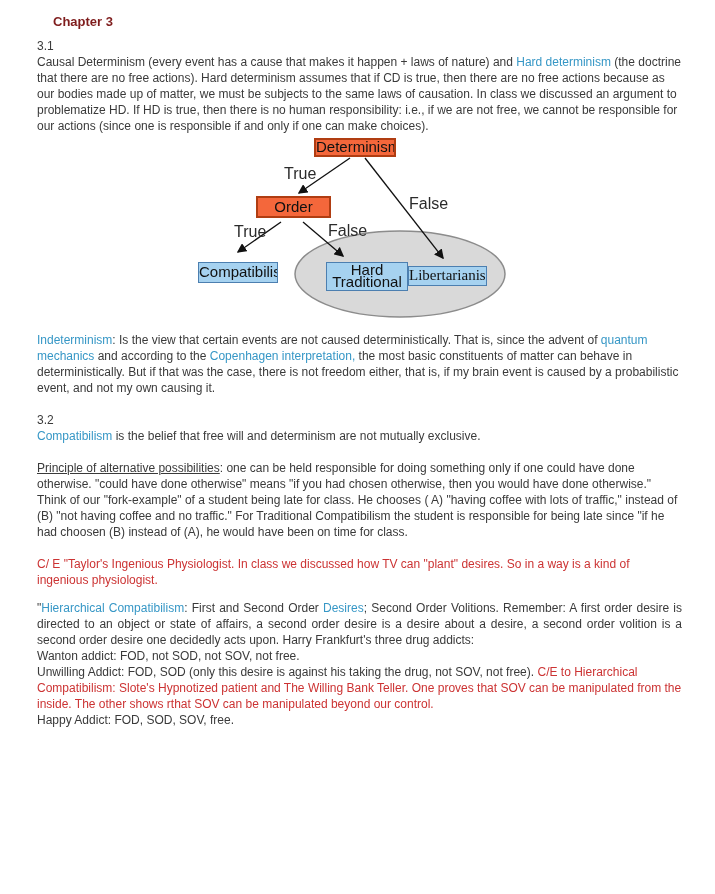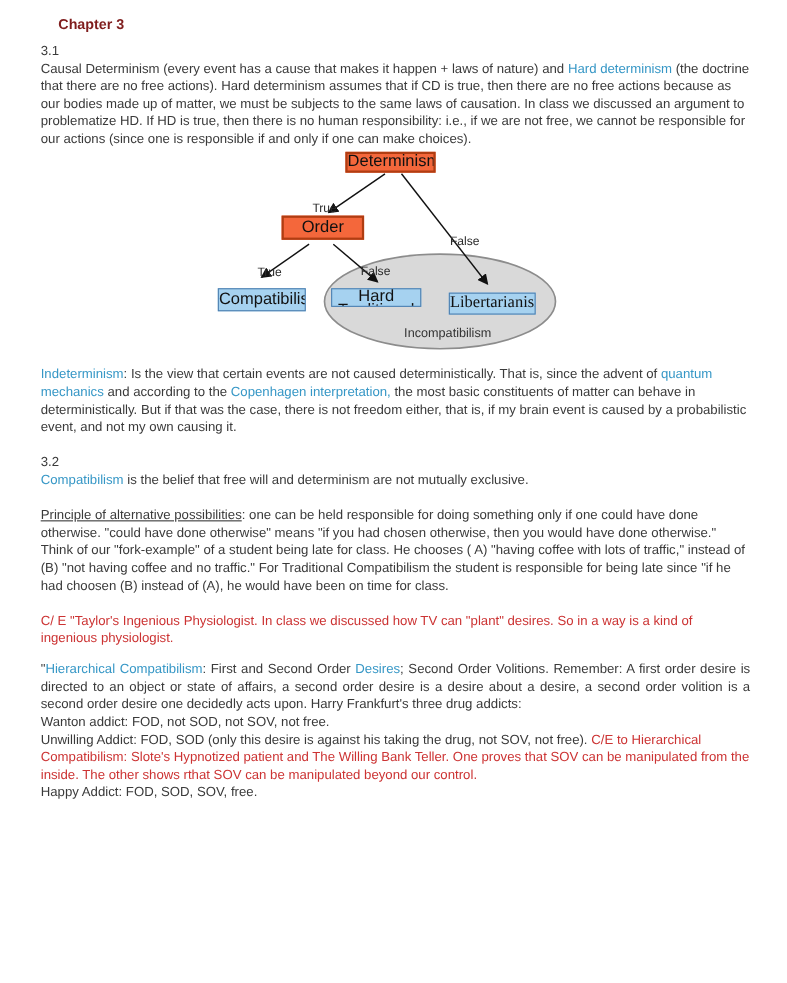--- a/index.html
+++ b/index.html
@@ -39,24 +39,23 @@
   .qnode{
     background:var(--question-fill,#f4673b);
     border:2px solid var(--question-border,#b03d12);
   }
   .onode{
     background:var(--option-fill,#a6d2f0);
     border:1px solid var(--option-border,#4c7fb0);
   }
   .dlabel{
     position:absolute;
-    font-size:11px;
+    font-size:16px;
     color:#2b2b2b;
     white-space:nowrap;
-    margin-top:16px;
   }
   .group-label{
     position:absolute;
     font-size:11.5px;
     color:#333333;
     text-align:center;
   }
 </style>
 </head>
 <body>
@@ -82,25 +81,24 @@
       <line x1="244" y1="86" x2="201" y2="116" stroke="#111111" stroke-width="1.3" marker-end="url(#arrow)"></line>
       <line x1="266" y1="86" x2="306" y2="120" stroke="#111111" stroke-width="1.3" marker-end="url(#arrow)"></line>
     </svg>
 
     <div class="dnode qnode" style="left:277px;top:2px;width:82px;height:19px;line-height:14px;">Determinism?</div>
 
     <div class="dnode qnode" style="left:219px;top:60px;width:75px;height:22px;line-height:17px;">Order will?</div>
 
     <div class="dnode onode" style="left:161px;top:126px;width:80px;height:21px;line-height:18px;">Compatibilism</div>
 
-    <div class="dnode onode" style="left:264px;top:126px;width:82px;height:17px;line-height:12px;padding-top:1px;"><span>Hard</span><br><span>Traditional</span></div>
+    <div class="dnode onode" style="left:289px;top:126px;width:82px;height:29px;line-height:12px;padding-top:1px;"><span>Hard</span><br><span>Traditional</span></div>
 
     <div class="dnode onode" style="left:371px;top:130px;width:79px;height:20px;line-height:17px;font-family:Liberation Serif, serif;">Libertarianism</div>
 
-    <div class="group-label" style="left:285px;top:159px;width:170px;">Incompatibilism</div>
 
     <div class="dlabel" style="left:247px;top:30px;">True</div>
     <div class="dlabel" style="left:372px;top:60px;">False</div>
     <div class="dlabel" style="left:197px;top:88px;">True</div>
     <div class="dlabel" style="left:291px;top:87px;">False</div>
   </div>
 
   <p><a class="link">Indeterminism</a><span>: Is the view that certain events are not caused deterministically. That is, since the advent of </span><a class="link">quantum mechanics</a><span> and according to the </span><a class="link">Copenhagen interpretation,</a><span> the most basic constituents of matter can behave in deterministically. But if that was the case, there is not freedom either, that is, if my brain event is caused by a probabilistic event, and not my own causing it.</span></p>
 
   <div class="line mt16">3.2</div>

